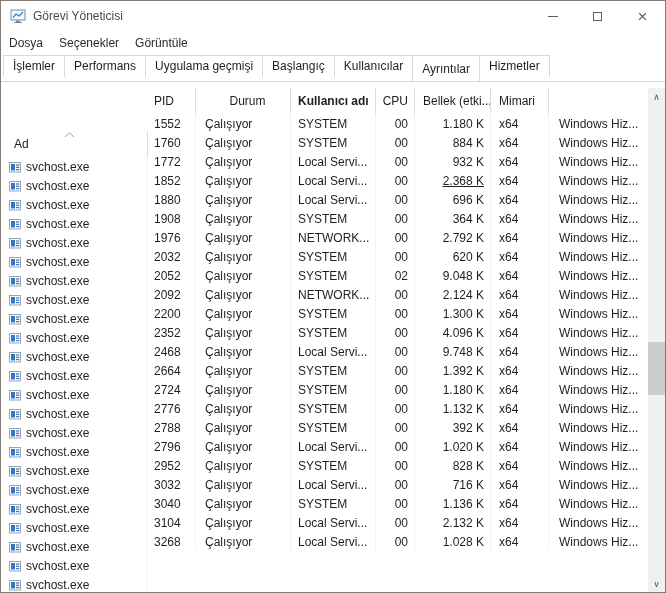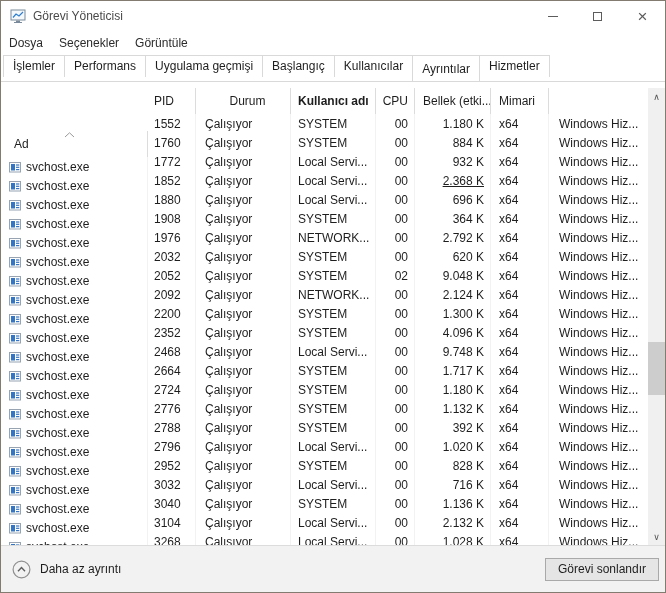--- a/index.html
+++ b/index.html
@@ -607,21 +607,21 @@
           <div class="cell c-status" style="width: 95px;">
             <span>Çalışıyor</span>
           </div>
           <div class="cell c-user" style="width: 85px;">
             <span>SYSTEM</span>
           </div>
           <div class="cell c-cpu" style="width: 39px;">
             <span>00</span>
           </div>
           <div class="cell c-memory" style="width: 76px;">
-            <span>1.717 K</span>
+            <span>1.392 K</span>
           </div>
           <div class="cell c-arch" style="width: 58px;">
             <span>x64</span>
           </div>
           <div class="cell c-description" style="width: 101px;">
             <span>Windows Hiz...</span>
           </div>
         </div>
         <div class="row">
           <div class="cell c-name" style="width: 147px;">
@@ -943,24 +943,14 @@
       <div class="sb-btn sb-up">
           <span>∧</span>
         </div>
       <div class="sb-thumb"></div>
       <div class="sb-btn sb-down">
           <span>∨</span>
         </div>
     </div>
   </div>
 
-  <div class="footer">
-    <div class="collapse">
-      <span style="line-height:0;"><svg width="19" height="19" viewBox="0 0 19 19">
-            <circle cx="9.5" cy="9.5" r="8.4" fill="none" stroke="#8f8f8f" stroke-width="1.2"></circle>
-            <polyline points="6,11.3 9.5,7.6 13,11.3" fill="none" stroke="#5f5f5f" stroke-width="1.4"></polyline>
-          </svg></span>
-      <span class="collapse-label">Daha az ayrıntı</span>
-    </div>
-    <button class="end-task-btn">Görevi sonlandır</button>
-  </div>
 
 </div>
 
 </body></html>

